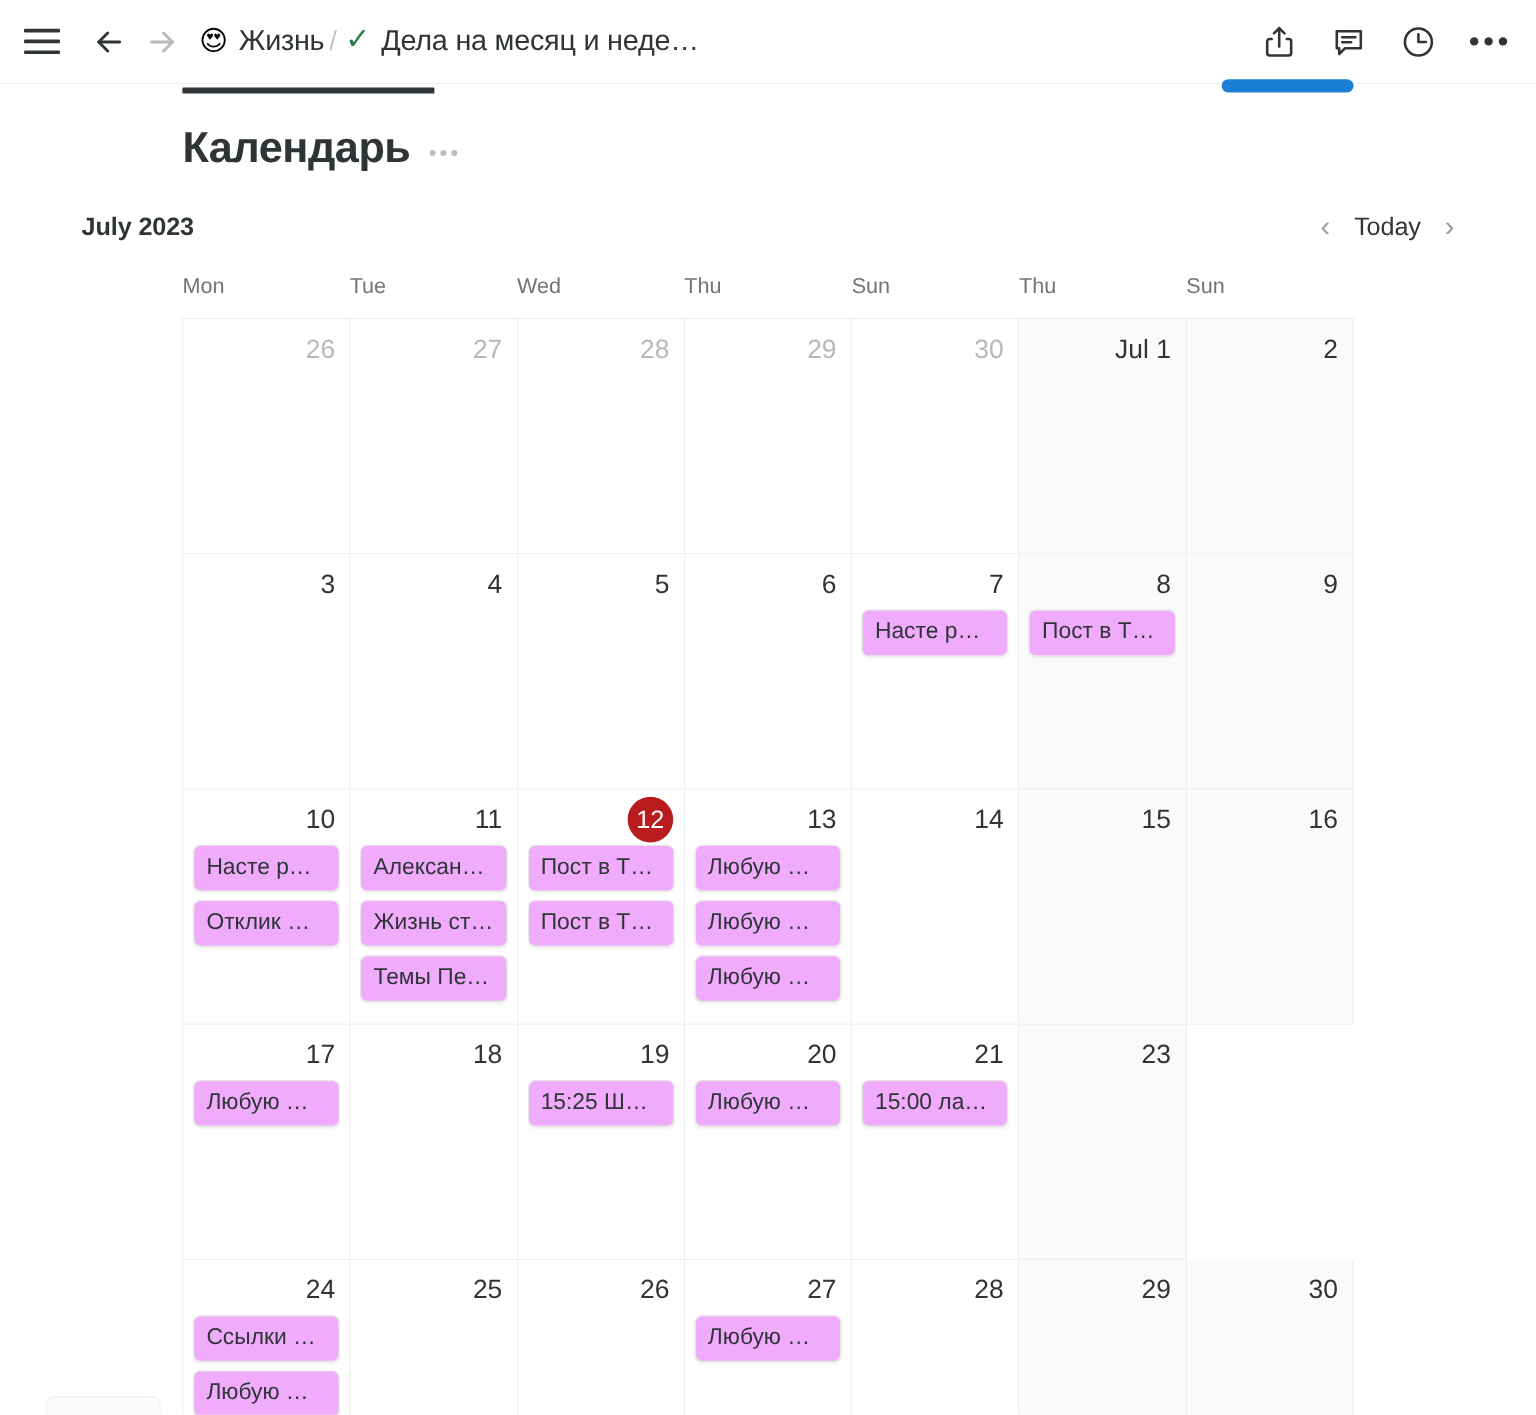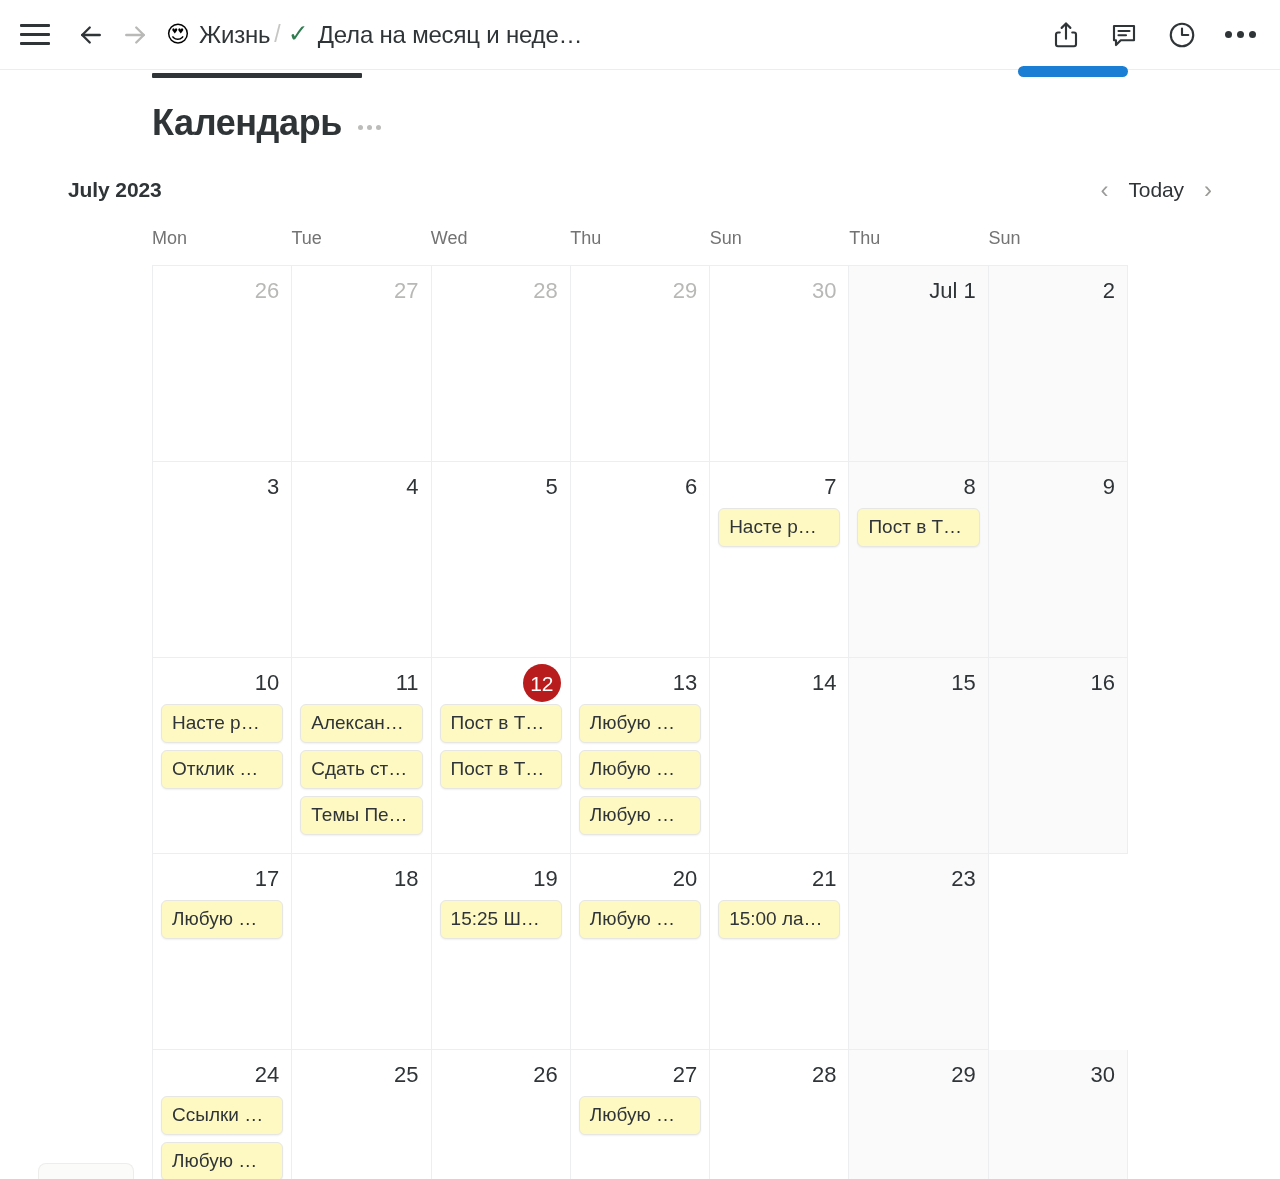--- a/index.html
+++ b/index.html
@@ -254,21 +254,21 @@
     margin-right: -3px;
   }
 
   .events {
     display: flex;
     flex-direction: column;
     gap: 7px;
     margin-top: 4px;
   }
   .chip {
-    background: #fef9c3;
+    background: #f0abfc;
     border: 1px solid #e6e6e5;
     border-radius: 6px;
     box-shadow: 0 1px 2px rgba(15,15,15,0.06);
     padding: 8px 10px;
     font-size: 19px;
     color: #2f3437;
     line-height: 1.1;
     white-space: nowrap;
     overflow: hidden;
     text-overflow: ellipsis;
@@ -484,21 +484,21 @@
             <div class="chip">Насте р…</div>
             <div class="chip">Отклик …</div>
           </div>
         </div>
         <div class="cell">
           <div class="daynum">
             <span>11</span>
           </div>
           <div class="events">
             <div class="chip">Алексан…</div>
-            <div class="chip">Сдать ст…</div>
+            <div class="chip">Жизнь ст…</div>
             <div class="chip">Темы Пе…</div>
           </div>
         </div>
         <div class="cell">
           <div class="daynum">
             <span class="today-pill">12</span>
           </div>
           <div class="events">
             <div class="chip">Пост в Т…</div>
             <div class="chip">Пост в Т…</div>

